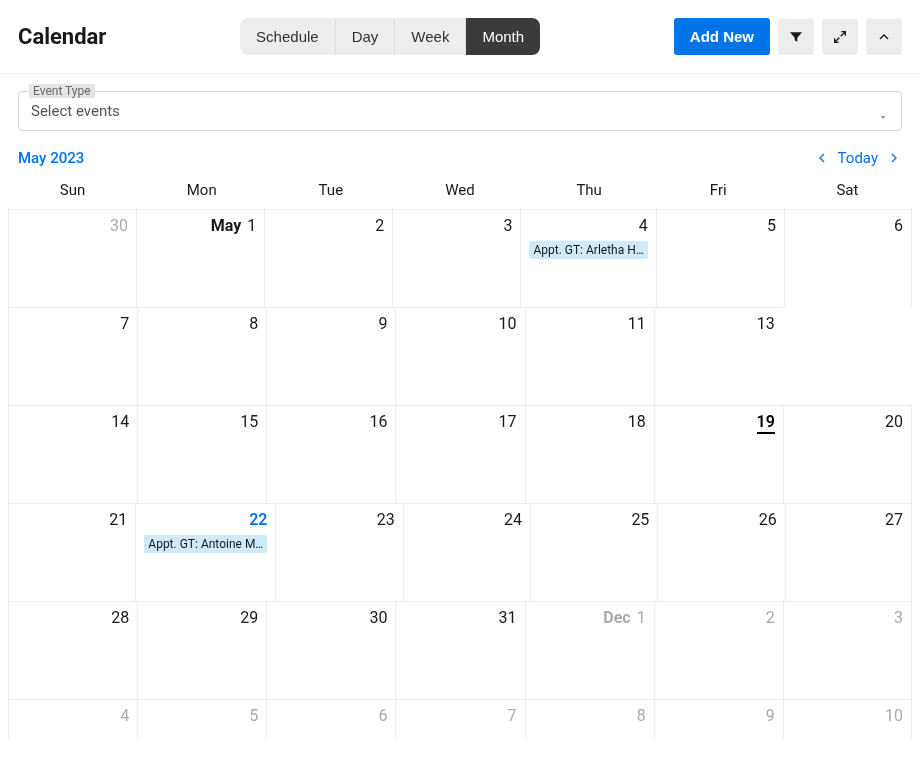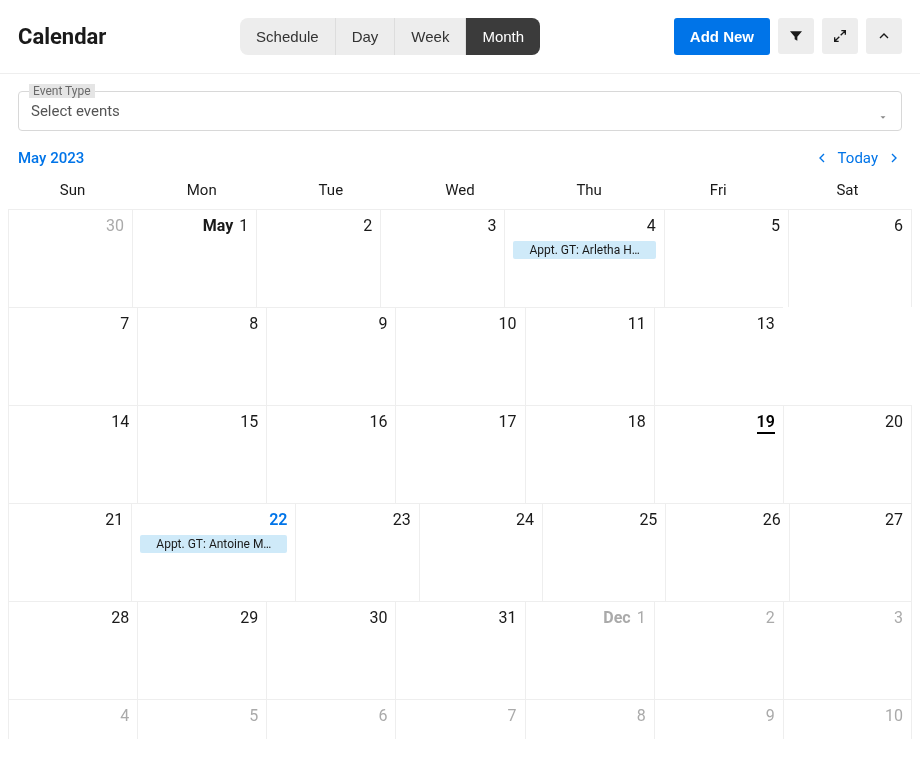--- a/index.html
+++ b/index.html
@@ -6,21 +6,21 @@
   html, body { margin:0; padding:0; font-family: -apple-system, BlinkMacSystemFont, "Segoe UI", Roboto, "Helvetica Neue", Arial, sans-serif; color:#1a1a1a; background:#fff; }
   .app { width:920px; height:758px; overflow:hidden; }
 
   
   .header { display:flex; align-items:center; padding:18px 18px 18px 18px; border-bottom:1px solid #eee; }
   .title { font-size:22px; font-weight:700; flex:0 0 auto; }
   .view-toggle { display:flex; margin-left:auto; margin-right:auto; border-radius:8px; overflow:hidden; }
   .view-btn { background:#ededed; border:none; padding:10px 16px; font-size:15px; color:#333; cursor:pointer; border-right:1px solid #ddd; }
   .view-btn:last-child { border-right:none; }
   .view-btn.active { background:#3b3b3b; color:#fff; }
-  .header-right { display:flex; gap:8px; align-items:flex-start; }
+  .header-right { display:flex; gap:8px; align-items:center; }
   .primary-btn { background:#0074e8; color:#fff; border:none; padding:10px 16px; font-size:15px; font-weight:600; border-radius:3px; cursor:pointer; }
   .icon-btn { width:36px; height:36px; background:#ededed; border:none; border-radius:3px; display:flex; align-items:center; justify-content:center; cursor:pointer; }
   .icon-btn svg { width:16px; height:16px; }
 
   
   .filter-wrap { padding:10px 18px 6px 18px; }
   .filter-fieldset { border:1px solid #d8d8d8; border-radius:4px; margin:0; padding:0; position:relative; }
   .filter-legend { font-size:12px; color:#6a6a6a; padding:0 4px; margin-left:10px; background:#e5e5e5; position:relative; top:0; }
   .filter-select { width:100%; border:none; background:transparent; padding:4px 12px 10px 12px; font-size:15px; color:#555; appearance:none; outline:none; }
   .filter-arrow { position:absolute; right:12px; top:50%; transform:translateY(-30%); pointer-events:none; color:#888; }
@@ -39,21 +39,21 @@
   .grid { display:grid; grid-template-columns:repeat(7,1fr); }
   .cell { border:1px solid #eee; border-right:none; border-bottom:none; min-height:98px; padding:6px 8px 4px 8px; position:relative; }
   .cell:nth-child(7n) { border-right:1px solid #eee; }
   .row-last .cell { min-height:40px; }
   .daynum-wrap { display:flex; justify-content:flex-end; align-items:baseline; gap:6px; }
   .month-prefix { font-weight:700; font-size:16px; }
   .daynum { font-size:16px; text-align:right; }
   .daynum.other { color:#aaa; }
   .daynum.today { color:#000; font-weight:600; border-bottom:2px solid #000; padding-bottom:1px; }
   .daynum.selected { color:#0074e8; font-weight:600; }
-  .event-chip { margin-top:6px; background:#cfeaf9; color:#1a1a1a; font-size:12px; padding:2px 16px; border-radius:2px; white-space:nowrap; overflow:hidden; text-overflow:ellipsis; cursor:pointer; max-width:100%; }
+  .event-chip { margin-top:6px; background:#cfeaf9; color:#1a1a1a; font-size:12px; padding:2px 4px; border-radius:2px; white-space:nowrap; overflow:hidden; text-overflow:ellipsis; cursor:pointer; max-width:100%; }
 </style>
 </head>
 <body>
 <div class="app">
 
 <div class="header">
   <div class="title">Calendar</div>
   <div style="flex:1"></div>
   <div class="view-toggle">
     <button class="view-btn">Schedule</button>

